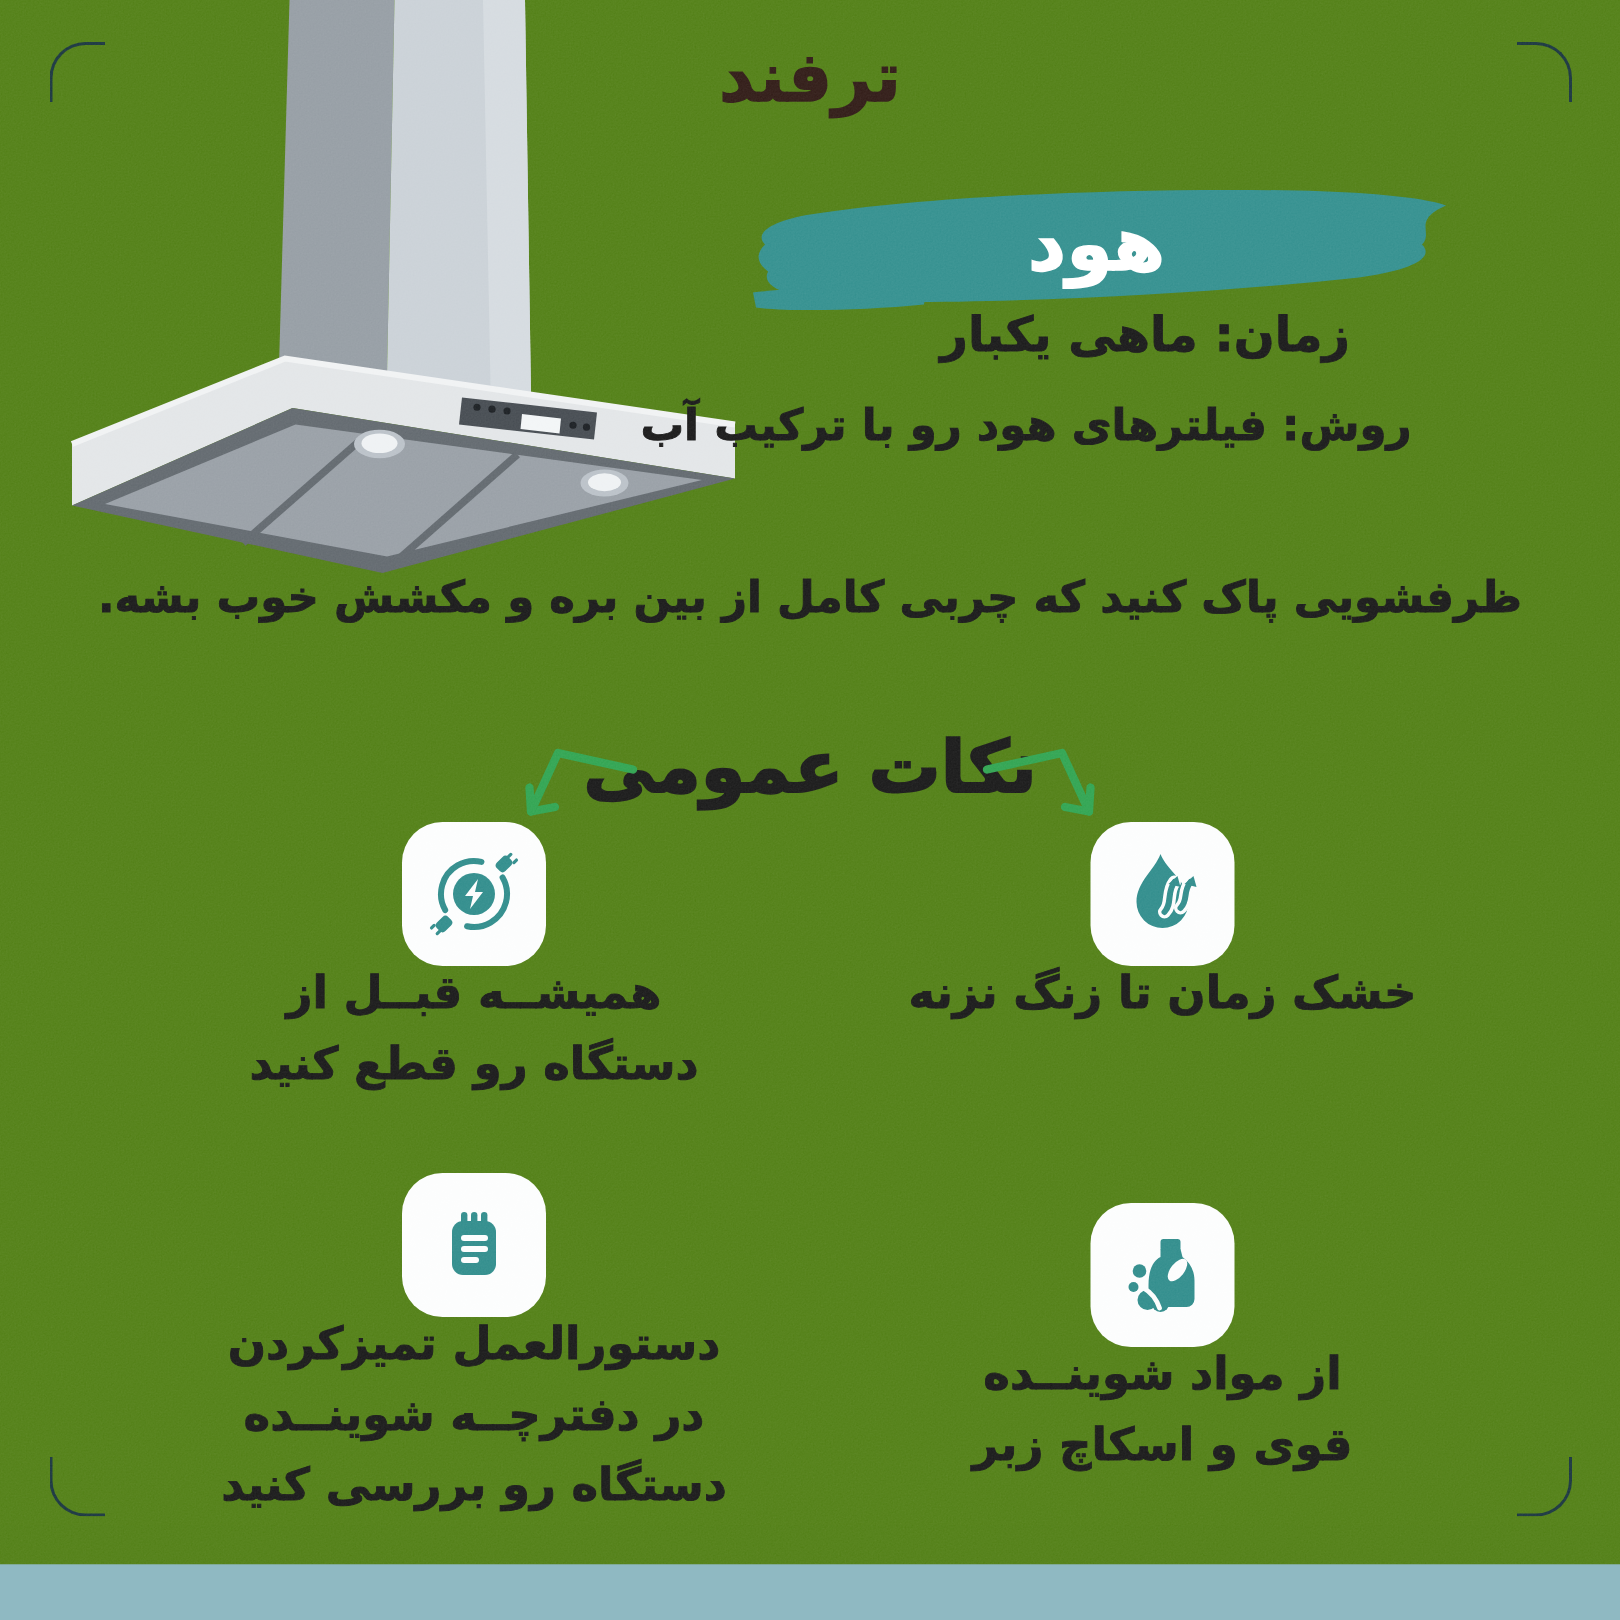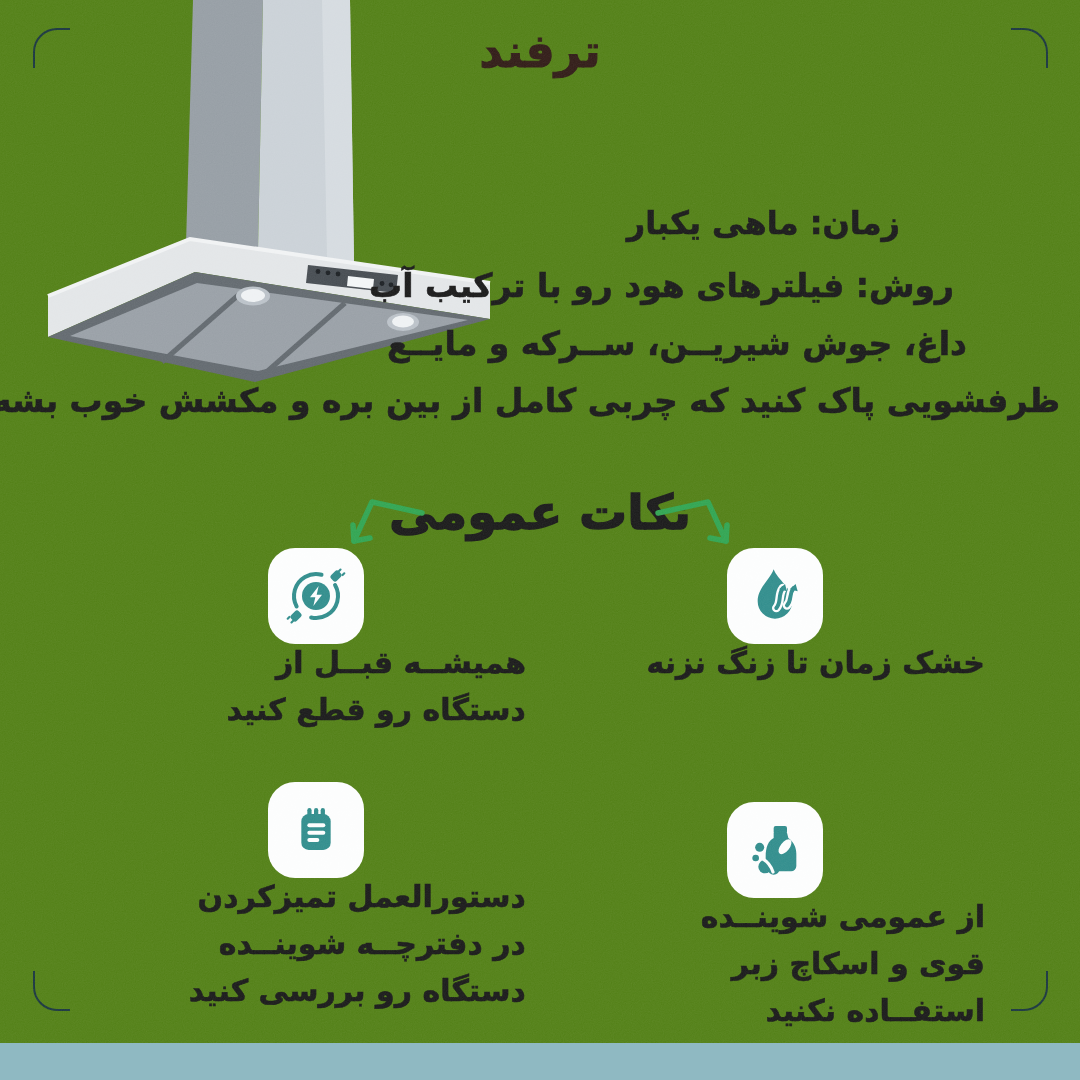--- a/index.html
+++ b/index.html
@@ -27,35 +27,35 @@
   .brush-wrap{position:absolute;left:496px;top:119px;width:470px;height:95px;z-index:2;}
   .brush-wrap svg{position:absolute;inset:0;}
   .brush-label{
     position:absolute;inset:0;text-align:center;line-height:88px;
     font-size:50px;font-weight:700;color:#ffffff;-webkit-text-stroke:1px #ffffff;
   }
   .schedule{
     position:absolute;top:204px;left:460px;width:440px;text-align:right;z-index:2;
     font-size:32px;font-weight:700;-webkit-text-stroke:.6px #131313;
   }
-  .method{position:absolute;text-align:center;font-size:33px;font-weight:700;z-index:2;
+  .method{position:absolute;text-align:center;font-size:29px;font-weight:700;z-index:2;
     -webkit-text-stroke:.6px #131313;white-space:nowrap;}
   .m1{top:266px;left:414px;width:540px;}
   .m2{top:324px;left:427px;width:540px;}
   .m3{top:381px;left:20px;width:1040px;}
 
   .tips-heading{
     position:absolute;top:484px;left:0;right:0;text-align:center;z-index:2;
     font-size:48px;font-weight:700;-webkit-text-stroke:1.4px #131313;
   }
   .arrow{position:absolute;top:497px;z-index:2;}
   .arrow-left{left:338px;}
   .arrow-right{left:652px;}
 
-  .tip{position:absolute;width:420px;z-index:2;}
+  .tip{position:absolute;width:420px;text-align:center;z-index:2;}
   .tip-tr{left:565px;top:548px;}
   .tip-tl{left:106px;top:548px;}
   .tip-br{left:565px;top:802px;}
   .tip-bl{left:106px;top:782px;}
   .tile{
     width:96px;height:96px;margin:0 auto 0 auto;background:#fcfdfd;border-radius:27px;
     display:flex;align-items:center;justify-content:center;
   }
   .tip-lines{margin-top:-5px;font-size:30px;font-weight:700;line-height:47px;
     -webkit-text-stroke:.6px #131313;}
@@ -96,24 +96,32 @@
     <g fill="#15191d">
       <circle cx="318" cy="271.5" r="2.4"></circle>
         <circle cx="328" cy="272.8" r="2.4"></circle>
         <circle cx="338" cy="274" r="2.4"></circle>
       <circle cx="382" cy="283.5" r="2.4"></circle>
         <circle cx="391" cy="284.8" r="2.4"></circle>
     </g>
     <polygon points="348,276 374,279 373,289 347,286" fill="#f2f5f6"></polygon>
   </svg>
 
+  <div class="brush-wrap">
+    <svg width="470" height="95" viewBox="0 0 470 95">
+      <path fill="#2e8d8c" d="M14 44 C6 36 20 28 44 24 C120 12 250 6 370 8 C410 9 452 12 468 18
+        C445 28 460 36 452 44 C462 54 440 62 410 66 C300 78 160 84 70 82 C36 81 10 74 16 62
+        C8 56 8 50 14 44 Z"></path>
+      <path fill="#2e8d8c" d="M6 76 C40 72 90 71 122 73 L120 84 C80 88 30 89 8 86 Z"></path>
+    </svg>
+    <div class="brush-label">هود</div>
+  </div>
 
   <div class="schedule">زمان: ماهی یکبار</div>
   <div class="method m1">روش: فیلترهای هود رو با ترکیب آب</div>
-  <div class="method m2">داغ، جوش شیریــن، ســرکه و مایــع</div>
   <div class="method m3">ظرفشویی پاک کنید که چربی کامل از بین بره و مکشش خوب بشه.</div>
 
   <div class="tips-heading">نکات عمومی</div>
   <svg class="arrow arrow-left" width="90" height="54" viewBox="0 0 90 54">
     <polyline points="84,16 34,5 16,44" fill="none" stroke="#2ba24d" stroke-width="5.5" stroke-linecap="round" stroke-linejoin="round"></polyline>
     <path d="M16 44 L15 28 M16 44 L32 41" fill="none" stroke="#2ba24d" stroke-width="5.5" stroke-linecap="round"></path>
   </svg>
   <svg class="arrow arrow-right" width="90" height="54" viewBox="0 0 90 54">
     <polyline points="6,16 56,5 74,44" fill="none" stroke="#2ba24d" stroke-width="5.5" stroke-linecap="round" stroke-linejoin="round"></polyline>
     <path d="M74 44 L75 28 M74 44 L58 41" fill="none" stroke="#2ba24d" stroke-width="5.5" stroke-linecap="round"></path>
@@ -175,23 +183,22 @@
           <circle cx="12.5" cy="22" r="3.4"></circle>
           <circle cx="9.5" cy="30" r="2.5"></circle>
           <circle cx="16.5" cy="36.5" r="5"></circle>
           <circle cx="23" cy="38" r="4.5"></circle>
         </g>
         <ellipse cx="31.5" cy="21.5" rx="3.4" ry="6.6" fill="#fcfdfd" transform="rotate(38 31.5 21.5)"></ellipse>
         <path d="M14.5 30.5 C18 32.5 21 36 22.5 40.5" stroke="#fcfdfd" stroke-width="2.4" fill="none" stroke-linecap="round"></path>
       </svg>
     </div>
     <div class="tip-lines">
-      <div>از عمومی شوینــده</div>
+      <div>از مواد شوینــده</div>
       <div>قوی و اسکاچ زبر</div>
-      <div>استفــاده نکنید</div>
     </div>
   </div>
 
   <div class="tip tip-bl">
     <div class="tile">
       <svg width="64" height="64" viewBox="0 0 48 48">
         <g fill="#2b8a89">
           <rect x="13" y="12" width="22" height="27" rx="5.5"></rect>
           <rect x="17.5" y="7.5" width="3.2" height="7" rx="1.6"></rect>
           <rect x="22.5" y="7.5" width="3.2" height="7" rx="1.6"></rect>

